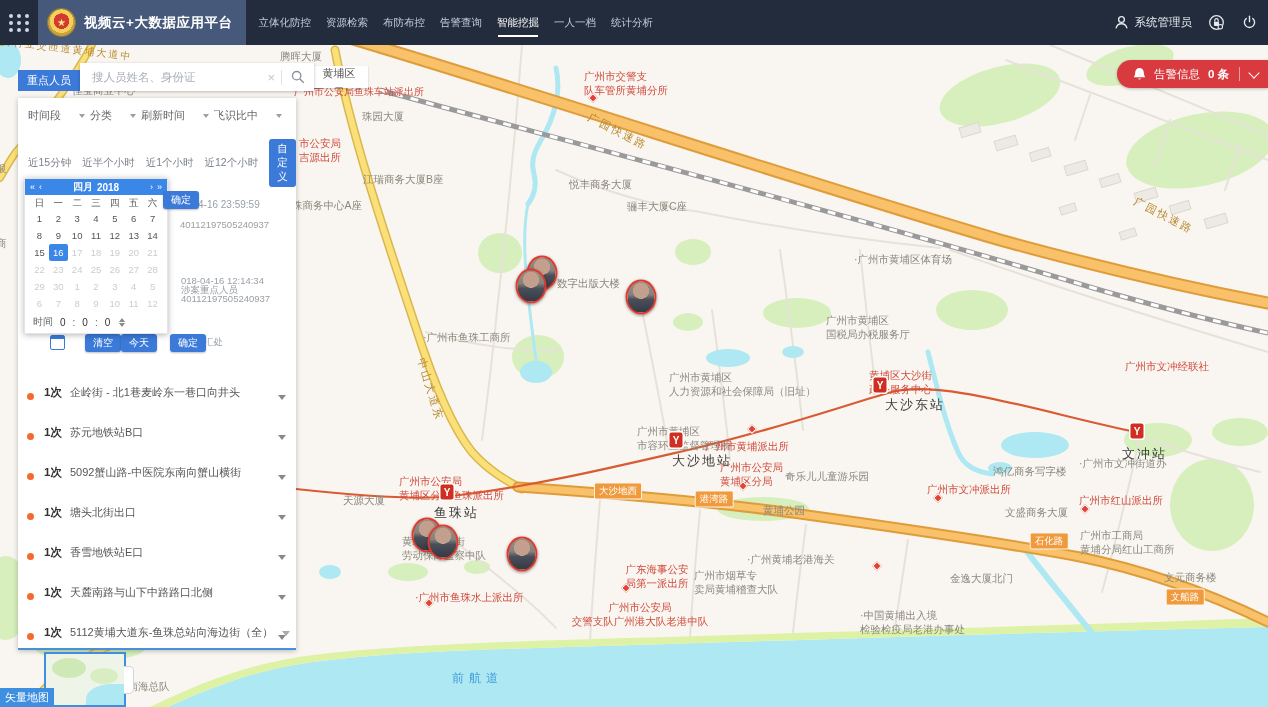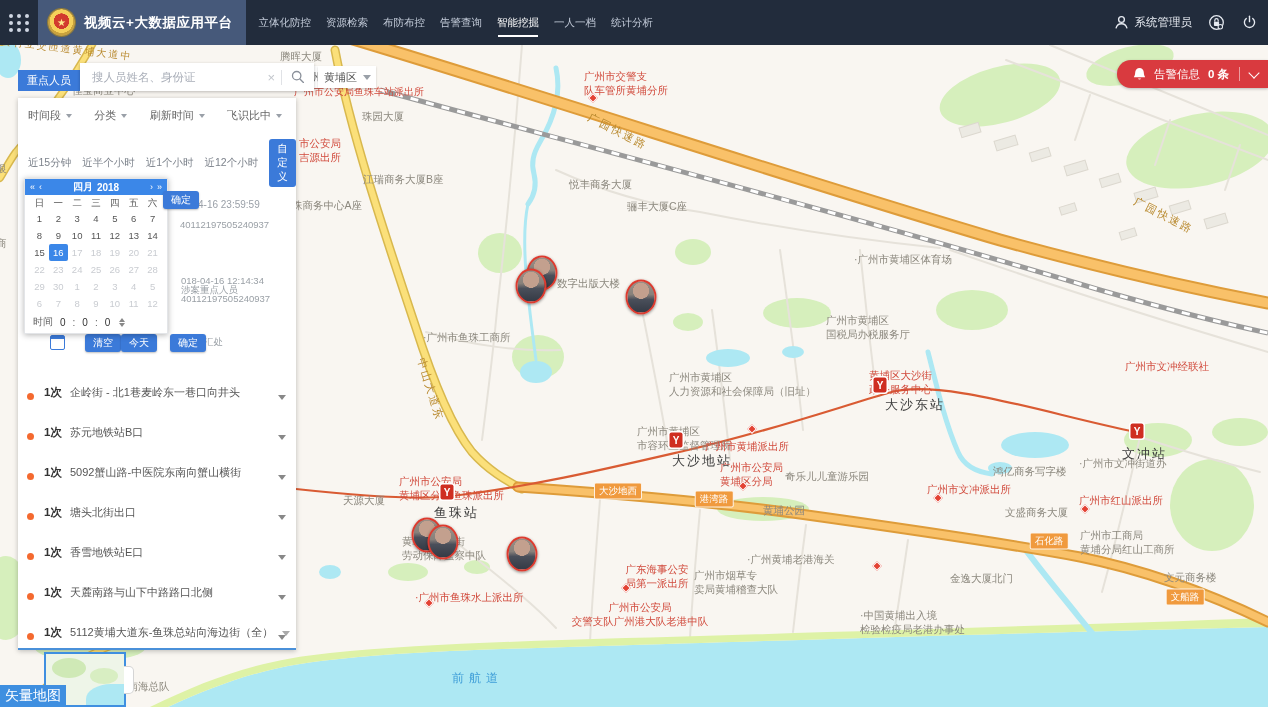--- a/index.html
+++ b/index.html
@@ -31,26 +31,26 @@
   #search-tab{height:21px;background:#3b7ad9;color:#fff;font-size:11px;display:flex;align-items:center;padding:0 9px;cursor:pointer;white-space:nowrap;}
   #search-box{width:234px;height:28px;background:#fff;box-shadow:0 1px 3px rgba(0,0,0,.25);display:flex;align-items:center;}
   #search-input{flex:1;border:none;outline:none;font-size:11.5px;padding:0 6px 0 12px;color:#333;font-family:inherit;}
   #search-input::placeholder{color:#a9aeb8;}
   #clear-icon{color:#c2c6cc;font-size:13px;padding:0 6px;cursor:pointer;}
   #search-divider{width:1px;height:15px;background:#e0e2e6;}
   #mag-icon{padding:0 9px;cursor:pointer;display:flex;}
   
   .region-box{position:absolute;top:66px;height:22px;background:#fff;box-shadow:0 1px 2px rgba(0,0,0,.2);display:flex;align-items:center;font-size:11px;color:#555;padding:0 6px;z-index:11;cursor:pointer;white-space:nowrap;overflow:hidden;gap:6px;}
   #region-city{left:295px;width:12px;}
-  #region-district{left:318px;width:46px;}
+  #region-district{left:310px;width:46px;flex-direction:column;}
   .caret{width:0;height:0;border-left:4px solid transparent;border-right:4px solid transparent;border-top:5px solid #9aa0a8;flex:none;}
   
   #panel{position:absolute;left:18px;top:98px;width:278px;height:550px;background:#fff;z-index:10;box-shadow:0 1px 5px rgba(0,0,0,.25);border-bottom:2px solid #4a90d9;}
   #filter-row{display:flex;justify-content:space-between;align-items:center;padding:10px 14px 8px 10px;}
-  .filter-item{display:flex;align-items:center;gap:5px;font-size:11px;color:#666;cursor:pointer;}
+  .filter-item{display:flex;align-items:center;gap:18px;font-size:11px;color:#666;cursor:pointer;}
   .filter-item .caret{border-top-width:4px;border-left-width:3.5px;border-right-width:3.5px;}
   #quick-row{display:flex;align-items:center;gap:11px;padding:8px 0 6px 10px;}
   .qr{font-size:10.5px;color:#7d8родина;color:#7d838c;cursor:pointer;white-space:nowrap;}
   #custom-btn{background:#3b7ad9;color:#fff;font-size:10.5px;border:none;border-radius:3px;padding:3px 8px;cursor:pointer;font-family:inherit;}
   #dates-row{display:flex;align-items:center;gap:12px;padding:5px 0 0 10px;font-size:10px;color:#9aa0a8;}
   .date-group{display:flex;align-items:center;gap:5px;}
   .cbox{width:10px;height:10px;border:1px solid #ccc;background:#fff;flex:none;cursor:pointer;}
   
   .frag{position:absolute;font-size:9.5px;color:#9aa0a6;white-space:nowrap;z-index:10;}
   
@@ -97,21 +97,21 @@
   .metro{position:absolute;z-index:3;width:13px;height:15px;background:#cf2e21;border-radius:2px;color:#fff;font-size:10px;font-weight:bold;display:flex;align-items:center;justify-content:center;box-shadow:0 0 0 1.5px #fff;transform:translate(-50%,-50%);}
   .pin{position:absolute;z-index:3;width:5px;height:5px;background:#e34234;border:1px solid #fff;transform:translate(-50%,-50%) rotate(45deg);}
   .avatar{position:absolute;z-index:4;width:27px;height:31px;border-radius:50%;border:2px solid #dd3b2f;box-shadow:0 1px 3px rgba(0,0,0,.45);
     background:radial-gradient(circle at 50% 30%,#c3a08e 0 31%,rgba(0,0,0,0) 32%),linear-gradient(180deg,#9b9188 0%,#88807a 42%,#4a4f5a 58%,#343a45 100%);
     filter:blur(.3px);cursor:pointer;transform:translate(-50%,-50%);}
   
   #minimap{position:absolute;left:44px;top:652px;width:78px;height:51px;border:2px solid #3f8fe0;background:#eef5e8;z-index:12;cursor:pointer;overflow:hidden;}
   #minimap .mm-green{position:absolute;left:6px;top:4px;width:34px;height:20px;border-radius:50%;background:#cfe9b6;}
   #minimap .mm-green2{position:absolute;left:44px;top:14px;width:28px;height:16px;border-radius:50%;background:#d8eec2;}
   #minimap .mm-water{position:absolute;left:40px;top:30px;width:50px;height:30px;border-radius:50% 0 0 0;background:#ade8f3;}
-  #mm-label{position:absolute;left:0;bottom:0;background:#3f8fe0;color:#fff;font-size:14px;padding:2px 5px;z-index:13;}
+  #mm-label{position:absolute;left:0;bottom:0;background:#3f8fe0;color:#fff;font-size:11px;padding:2px 5px;z-index:13;}
   #mm-handle{position:absolute;left:124px;top:666px;width:9px;height:26px;background:#fff;border:1px solid #d5d5d5;border-left:none;border-radius:0 5px 5px 0;z-index:12;cursor:pointer;}
 </style>
 </head>
 <body>
 
 <div id="stage">
 
   <div id="map">
     <svg width="1268" height="707" viewBox="0 0 1268 707">
       <rect x="0" y="0" width="1268" height="707" fill="#f9f6f1"></rect>

